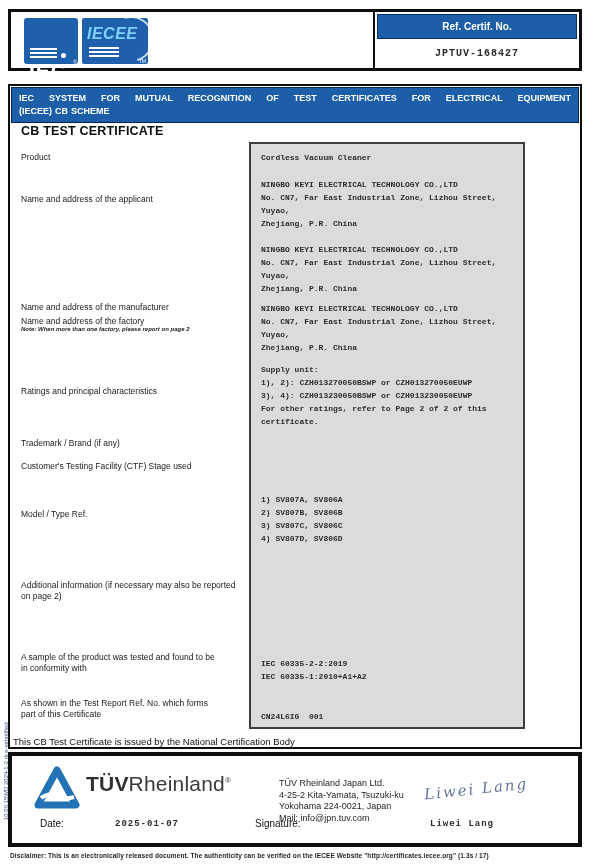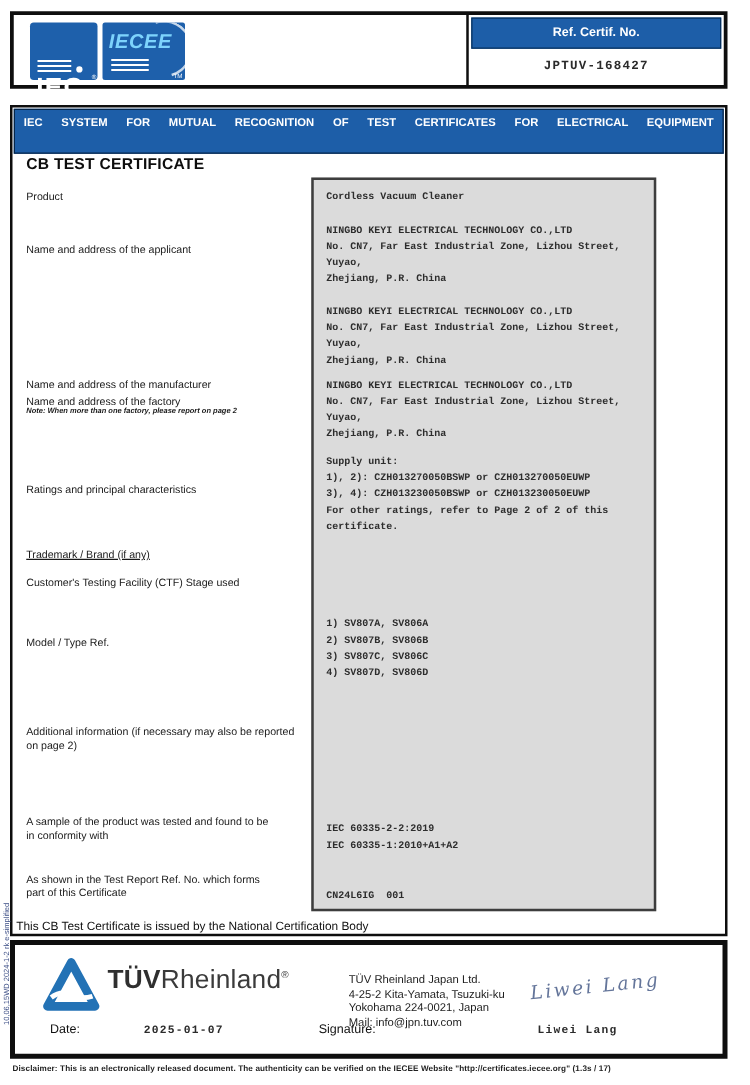--- a/index.html
+++ b/index.html
@@ -107,31 +107,32 @@
     <div class="header-divider"></div>
     <div class="ref-section">
       <div class="ref-bar">Ref. Certif. No.</div>
       <div class="ref-value">JPTUV-168427</div>
     </div>
   </div>
 
   <div class="content-box">
     <div class="banner">
       <span class="banner-line1">IEC SYSTEM FOR MUTUAL RECOGNITION OF TEST CERTIFICATES FOR ELECTRICAL EQUIPMENT</span>
+      <span class="banner-line2">(IECEE) CB SCHEME</span>
     </div>
 
     <div class="cert-title">CB TEST CERTIFICATE</div>
 
     <div class="lbl" style="top:66px;">Product</div>
     <div class="lbl" style="top:108px;">Name and address of the applicant</div>
     <div class="lbl" style="top:168px;margin-top:48px;">Name and address of the manufacturer</div>
     <div class="lbl" style="top:230px;">Name and address of the factory</div>
     <div class="lbl-note" style="top:240px;">Note: When more than one factory, please report on page 2</div>
     <div class="lbl" style="top:300px;">Ratings and principal characteristics</div>
-    <div class="lbl" style="top:352px;text-decoration:underline;">Trademark / Brand (if any)</div>
+    <div class="lbl" style="top:352px;">Trademark / Brand (if any)</div>
     <div class="lbl" style="top:375px;">Customer's Testing Facility (CTF) Stage used</div>
     <div class="lbl" style="top:423px;">Model / Type Ref.</div>
     <div class="lbl" style="top:494px; width:218px;">Additional information (if necessary may also be reported on page 2)</div>
     <div class="lbl" style="top:612px; width:196px;">As shown in the Test Report Ref. No. which forms part of this Certificate</div>
     <div class="lbl" style="top:566px; width:196px;">A sample of the product was tested and found to be in conformity with</div>
 
     <div class="value-panel">
       <div class="val" style="top:7px;">Cordless Vacuum Cleaner</div>
       <div class="val" style="top:34px;">NINGBO KEYI ELECTRICAL TECHNOLOGY CO.,LTD
 No. CN7, Far East Industrial Zone, Lizhou Street, Yuyao,

